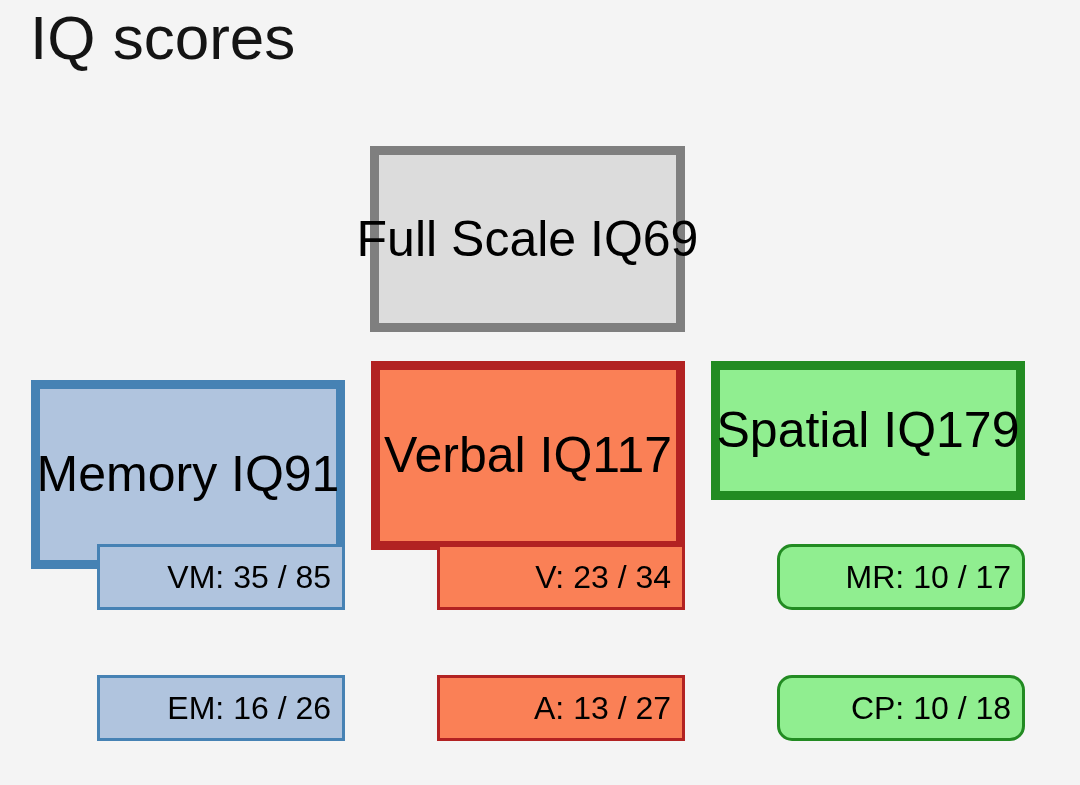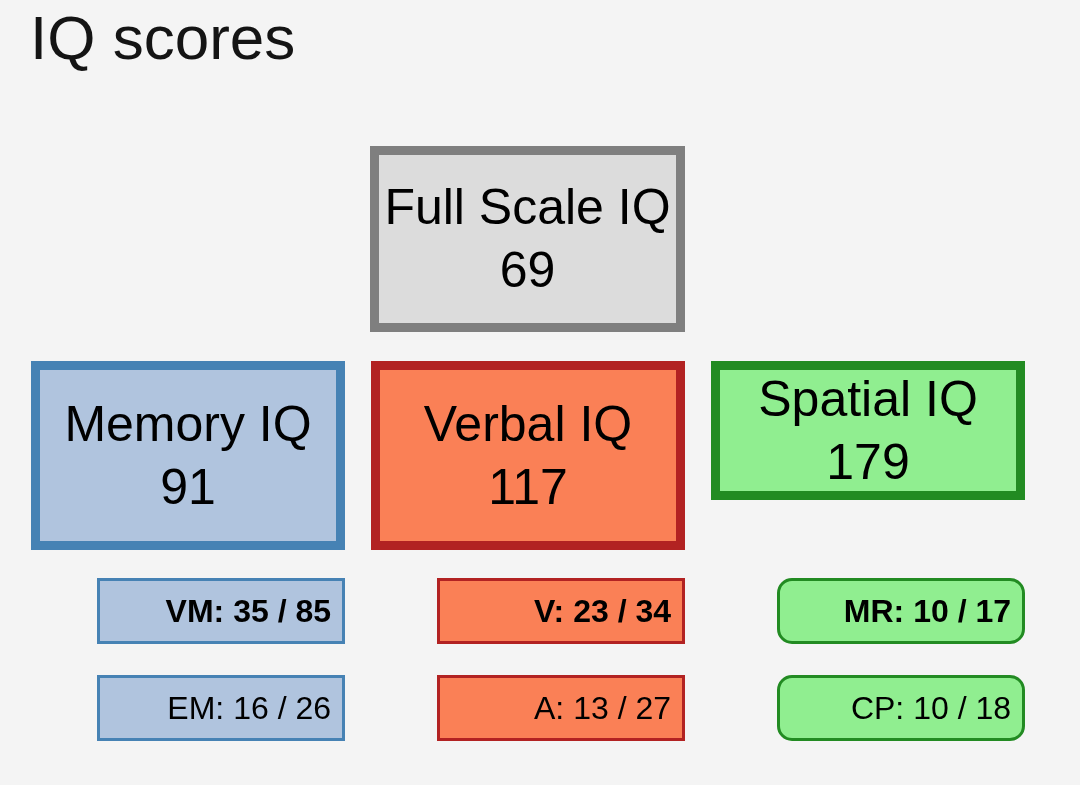--- a/index.html
+++ b/index.html
@@ -29,40 +29,40 @@
     color: #141414;
     margin: 0;
     white-space: nowrap;
   }
   
   .big-box {
     position: absolute;
     box-sizing: border-box;
     border: 9px solid;
     display: flex;
-    flex-direction: column;
+    flex-direction: row;
     align-items: center;
     justify-content: center;
     text-align: center;
   }
   .big-box .box-label,
   .big-box .box-score {
     font-size: 50px;
     line-height: 63px;
     font-weight: 400;
     white-space: nowrap;
   }
   .box-full {
     left: 370px; top: 146px;
     width: 315px; height: 186px;
     border-color: #7f7f7f;
     background: #dcdcdc;
   }
   .box-memory {
-    left: 31px; top: 361px;
+    left: 31px; top: 380px;
     width: 314px; height: 189px;
     border-color: #4682b4;
     background: #b0c4de;
   }
   .box-verbal {
     left: 371px; top: 361px;
     width: 314px; height: 189px;
     border-color: #b22222;
     background: #fa8056;
     text-align: center;
@@ -83,21 +83,21 @@
     display: flex;
     align-items: center;
     justify-content: flex-end;
     padding-right: 11px;
     font-size: 32px;
     white-space: nowrap;
   }
   .sub-memory  { left: 97px;  border-color: #4682b4; background: #b0c4de; }
   .sub-verbal  { left: 437px; border-color: #b22222; background: #fa8056; }
   .sub-spatial { left: 777px; border-color: #228b22; background: #90ee90; border-radius: 15px; }
-  .sub-row-1 { top: 578px; font-weight: bold; }
+  .sub-row-1 { top: 544px; }
   .sub-row-2 { top: 659px; margin-top: 16px; }
 </style>
 </head>
 <body>
 
 <div class="stage">
 
   <h1 class="page-title">IQ scores</h1>
 
   <div class="big-box box-full">

